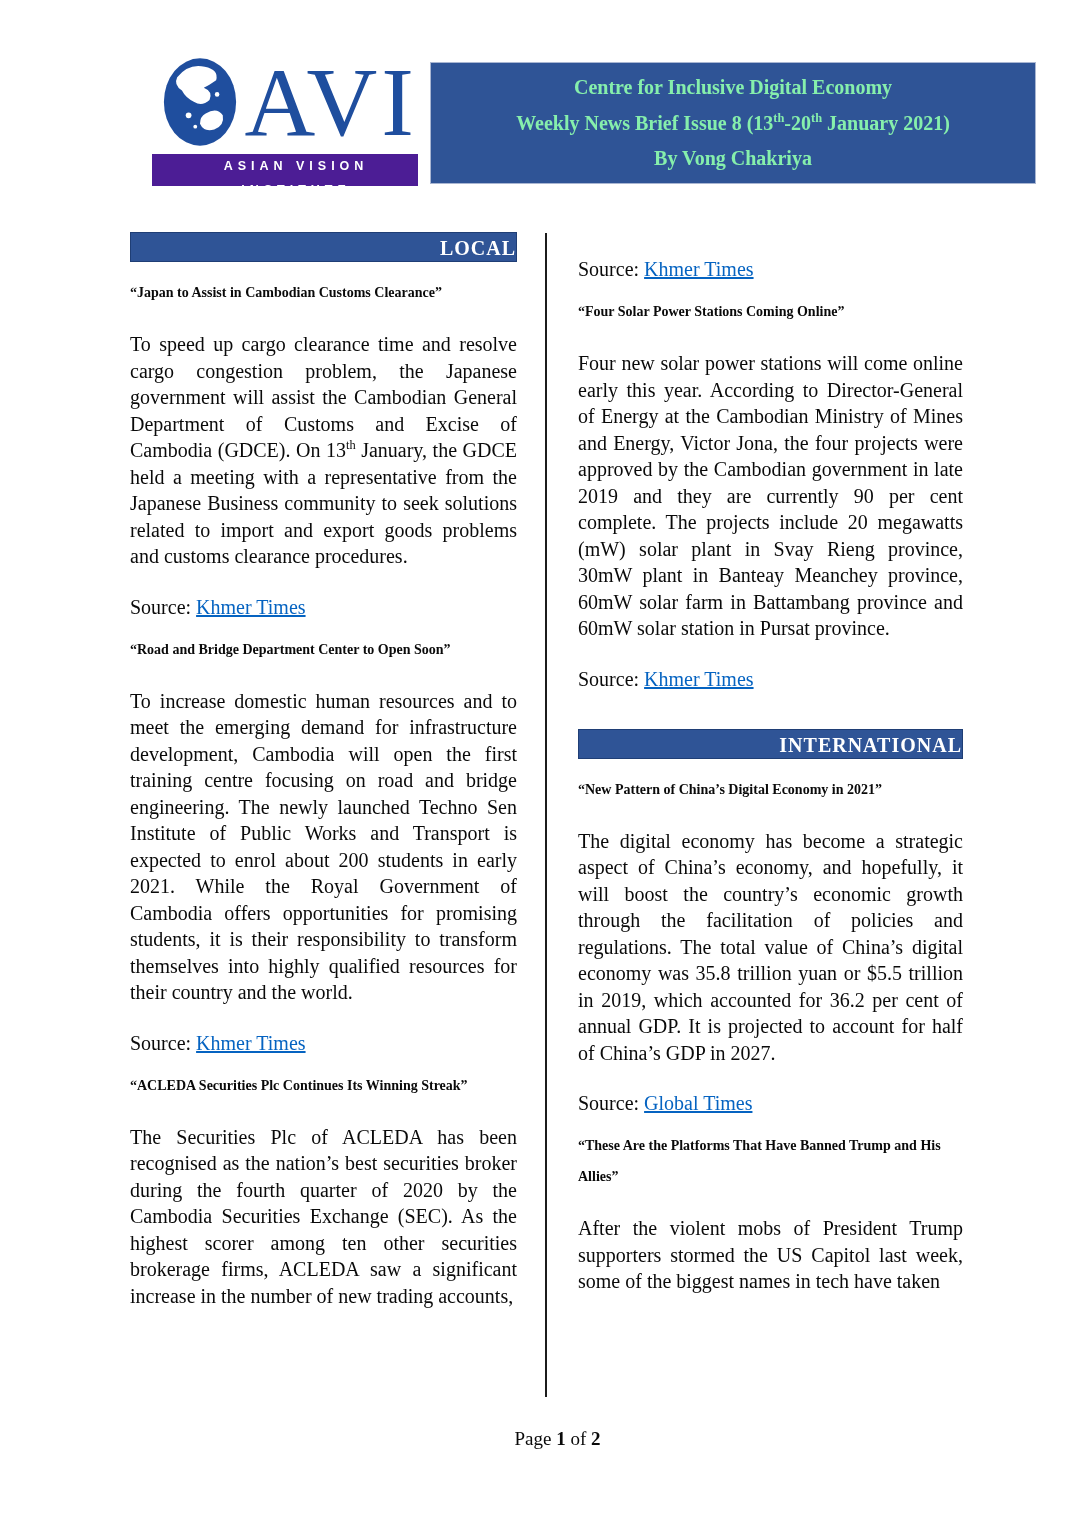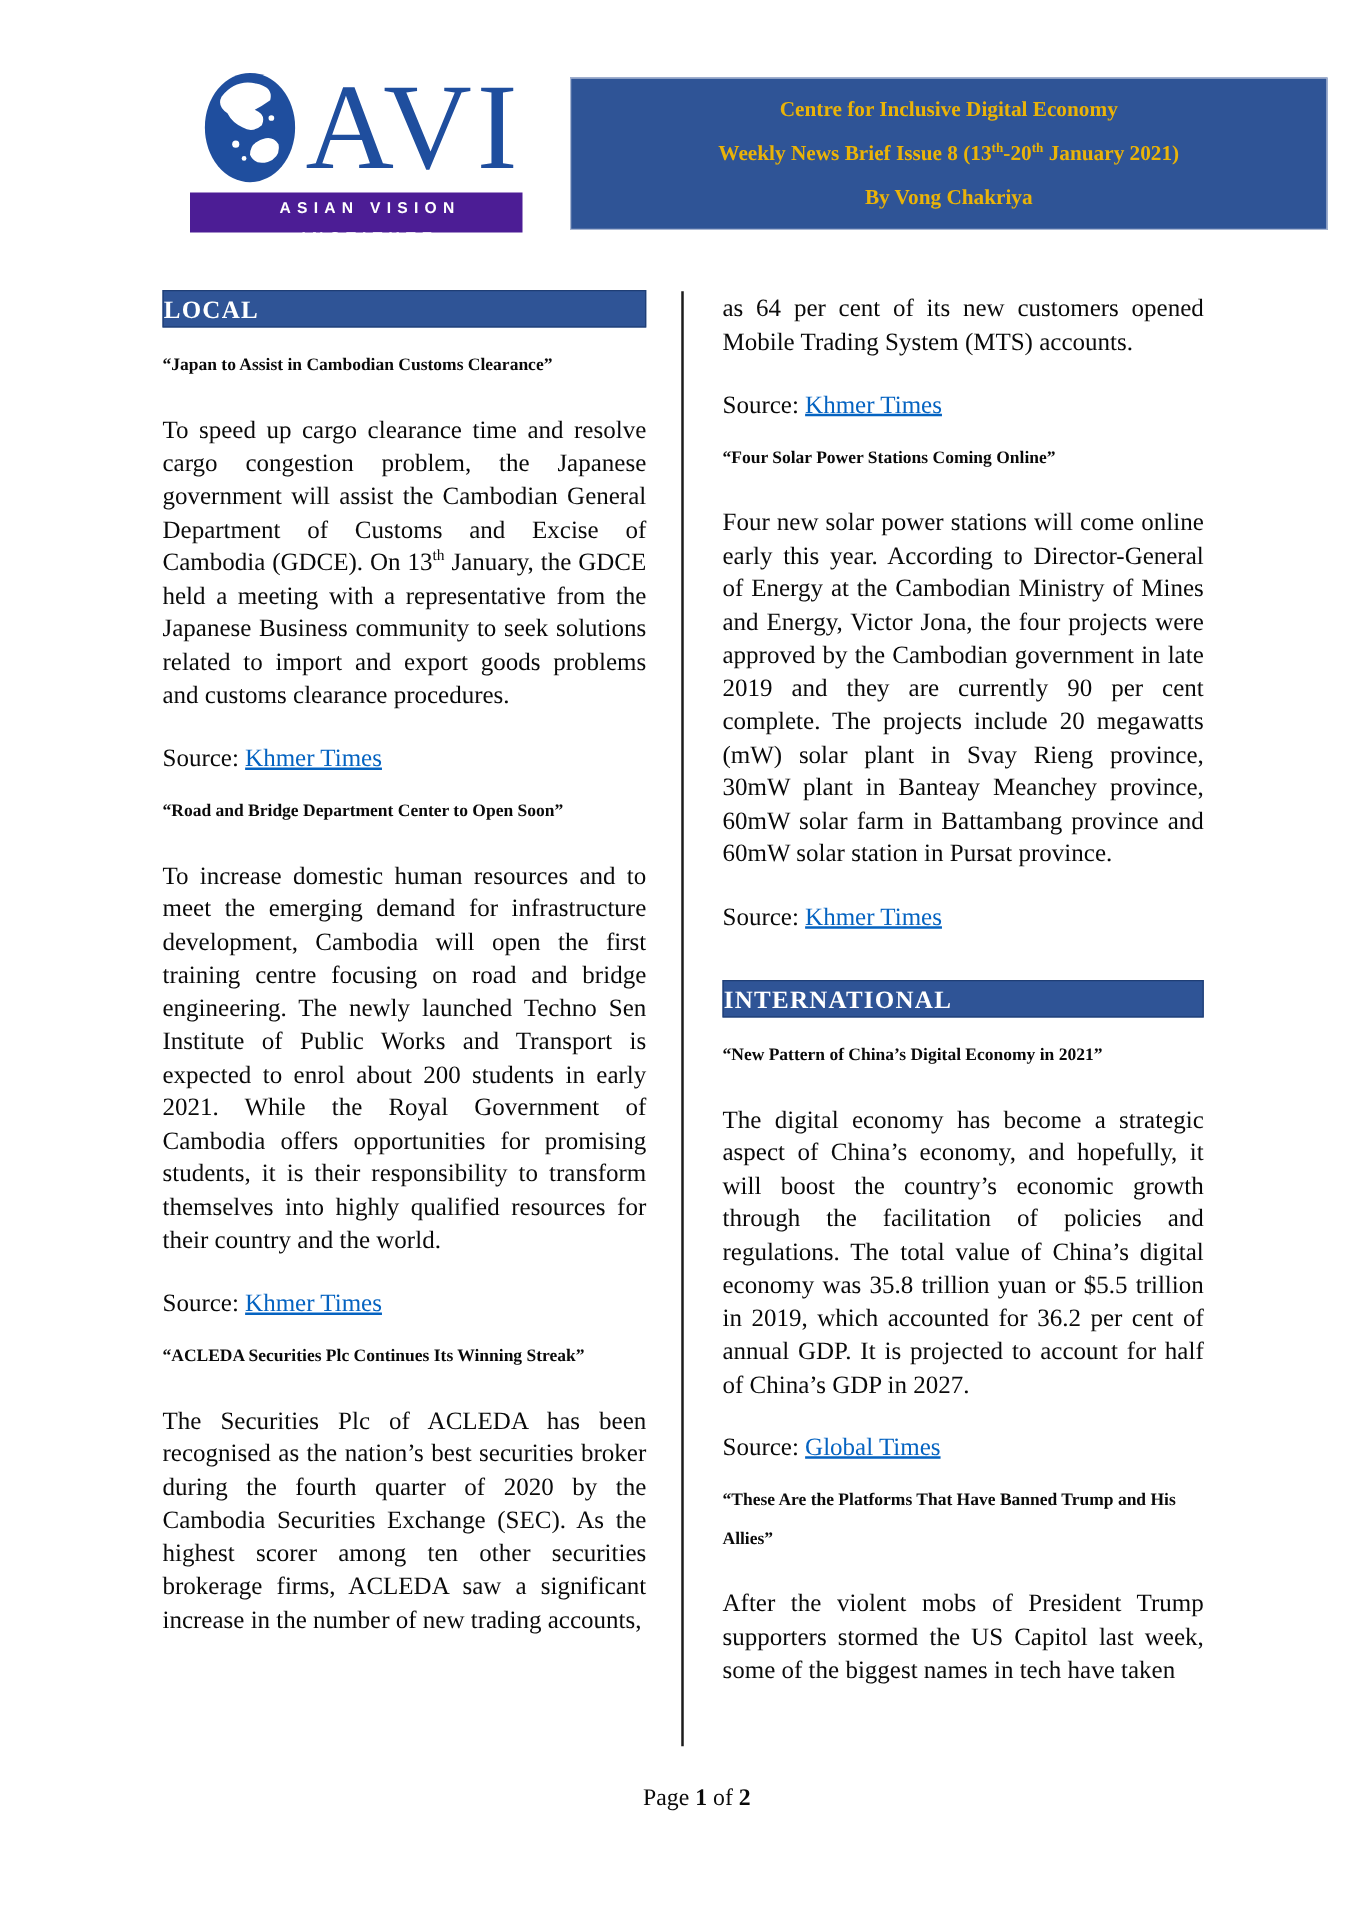--- a/index.html
+++ b/index.html
@@ -24,27 +24,27 @@
   }
   .logo-bar {
     margin-top: 6px; height: 32px; line-height: 24px;
     background: #4c1d95; color: #ffffff;
     font-family: "Liberation Sans", sans-serif;
     font-size: 12.5px; font-weight: bold;
     letter-spacing: 5px; text-align: center; padding-left: 22px;
   }
 
   .header-banner {
-    position: absolute; left: 456px; top: 62px;
+    position: absolute; left: 430px; top: 62px;
     width: 606px; height: 122px;
     background: #2F5496; border: 1px solid #A9B6D2;
     box-sizing: border-box;
     display: flex; flex-direction: column;
     justify-content: space-evenly; align-items: center;
-    color: #eab308; font-weight: bold; font-size: 17px;
+    color: #86efac; font-weight: bold; font-size: 20px;
     text-align: center;
   }
   .header-banner sup { font-size: 0.62em; line-height: 0; }
 
   
   .column {
     position: absolute; top: 232px; width: 387px;
     font-size: 20px;
   }
   .column-left { left: 130px; }
@@ -53,21 +53,21 @@
   .column-divider {
     position: absolute; left: 545px; top: 233px;
     width: 2px; height: 1164px; background: #1c1c1c;
   }
 
   .section-bar {
     height: 30px; line-height: 30px;
     background: #2F5496; border: 1px solid #1F3E75;
     box-sizing: border-box;
     color: #ffffff; font-weight: bold; font-size: 20px;
-    text-align: left; letter-spacing: 1px;
+    text-align: right; letter-spacing: 1px;
   }
   .section-bar.intl { margin-top: 38px; }
 
   .article-title {
     margin: 15px 0 0 0;
     font-weight: bold; font-size: 14px; line-height: 31px;
   }
   .article-para {
     margin: 23px 0 0 0;
     line-height: 26.5px; text-align: justify;
@@ -123,21 +123,20 @@
   <p class="article-para">To increase domestic human resources and to meet the emerging demand for infrastructure development, Cambodia will open the first training centre focusing on road and bridge engineering. The newly launched Techno Sen Institute of Public Works and Transport is expected to enrol about 200 students in early 2021. While the Royal Government of Cambodia offers opportunities for promising students, it is their responsibility to transform themselves into highly qualified resources for their country and the world.</p>
   <p class="source-line"><span>Source: </span><a class="source-link">Khmer Times</a></p>
 
   <p class="article-title">“ACLEDA Securities Plc Continues Its Winning Streak”</p>
   <p class="article-para">The Securities Plc of ACLEDA has been recognised as the nation’s best securities broker during the fourth quarter of 2020 by the Cambodia Securities Exchange (SEC). As the highest scorer among ten other securities brokerage firms, ACLEDA saw a significant increase in the number of new trading accounts,</p>
 
 </div>
 
 <div class="column column-right">
 
-  <p class="article-para continuation-para">as 64 per cent of its new customers opened Mobile Trading System (MTS) accounts.</p>
   <p class="source-line"><span>Source: </span><a class="source-link">Khmer Times</a></p>
 
   <p class="article-title">“Four Solar Power Stations Coming Online”</p>
   <p class="article-para">Four new solar power stations will come online early this year. According to Director-General of Energy at the Cambodian Ministry of Mines and Energy, Victor Jona, the four projects were approved by the Cambodian government in late 2019 and they are currently 90 per cent complete. The projects include 20 megawatts (mW) solar plant in Svay Rieng province, 30mW plant in Banteay Meanchey province, 60mW solar farm in Battambang province and 60mW solar station in Pursat province.</p>
   <p class="source-line"><span>Source: </span><a class="source-link">Khmer Times</a></p>
 
   <div class="section-bar intl">INTERNATIONAL</div>
 
   <p class="article-title">“New Pattern of China’s Digital Economy in 2021”</p>
   <p class="article-para">The digital economy has become a strategic aspect of China’s economy, and hopefully, it will boost the country’s economic growth through the facilitation of policies and regulations. The total value of China’s digital economy was 35.8 trillion yuan or $5.5 trillion in 2019, which accounted for 36.2 per cent of annual GDP. It is projected to account for half of China’s GDP in 2027.</p>

